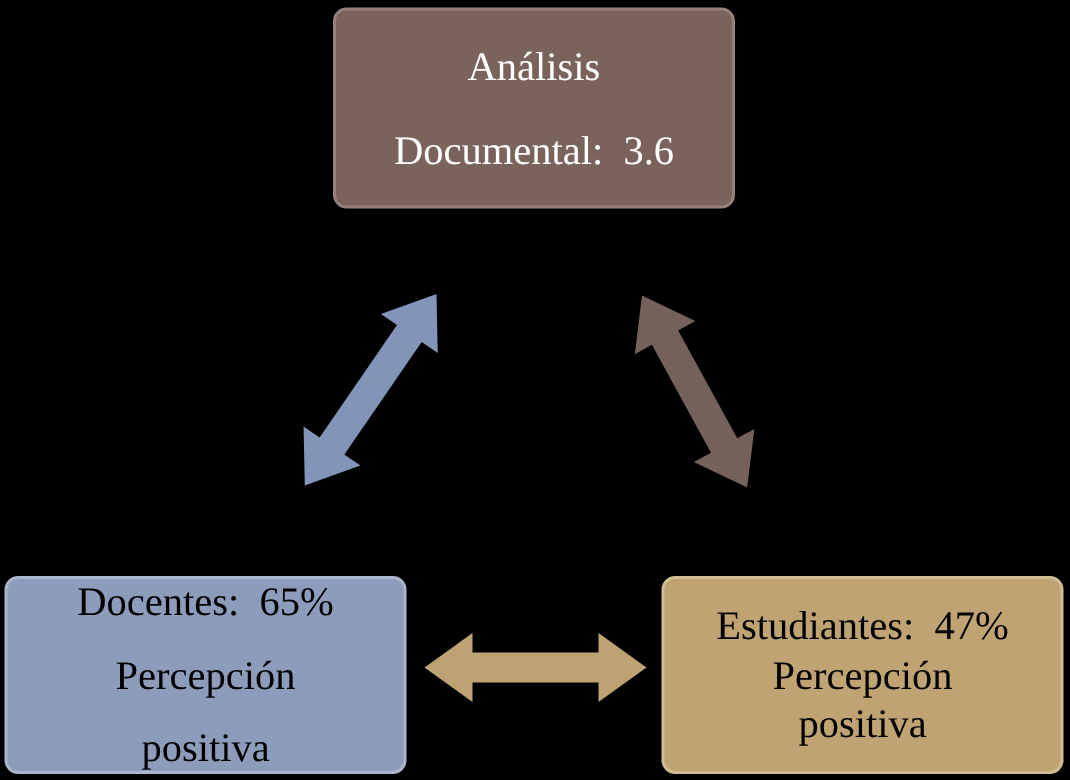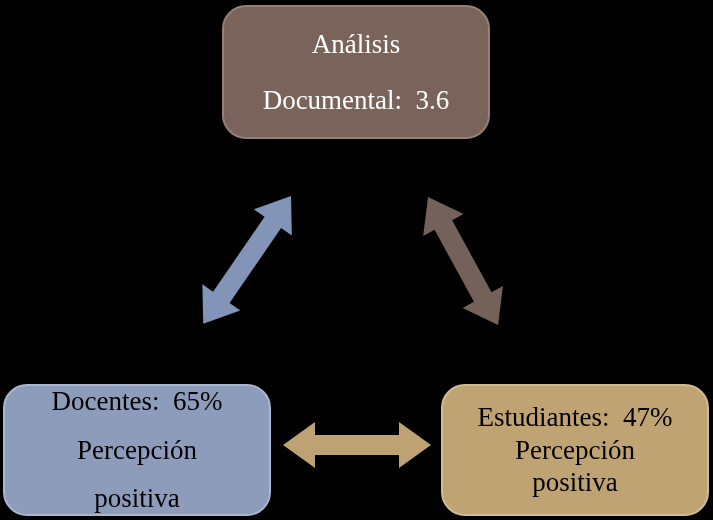--- a/index.html
+++ b/index.html
@@ -17,21 +17,21 @@
   }
   .arrows {
     position: absolute;
     left: 0;
     top: 0;
     width: 713px;
     height: 520px;
   }
   .node {
     position: absolute;
-    border-radius: 24px;
+    border-radius: 9px;
     display: flex;
     flex-direction: column;
     align-items: center;
     justify-content: center;
     text-align: center;
     box-sizing: border-box;
   }
   .node .line {
     white-space: pre-wrap;
     font-size: 27px;

